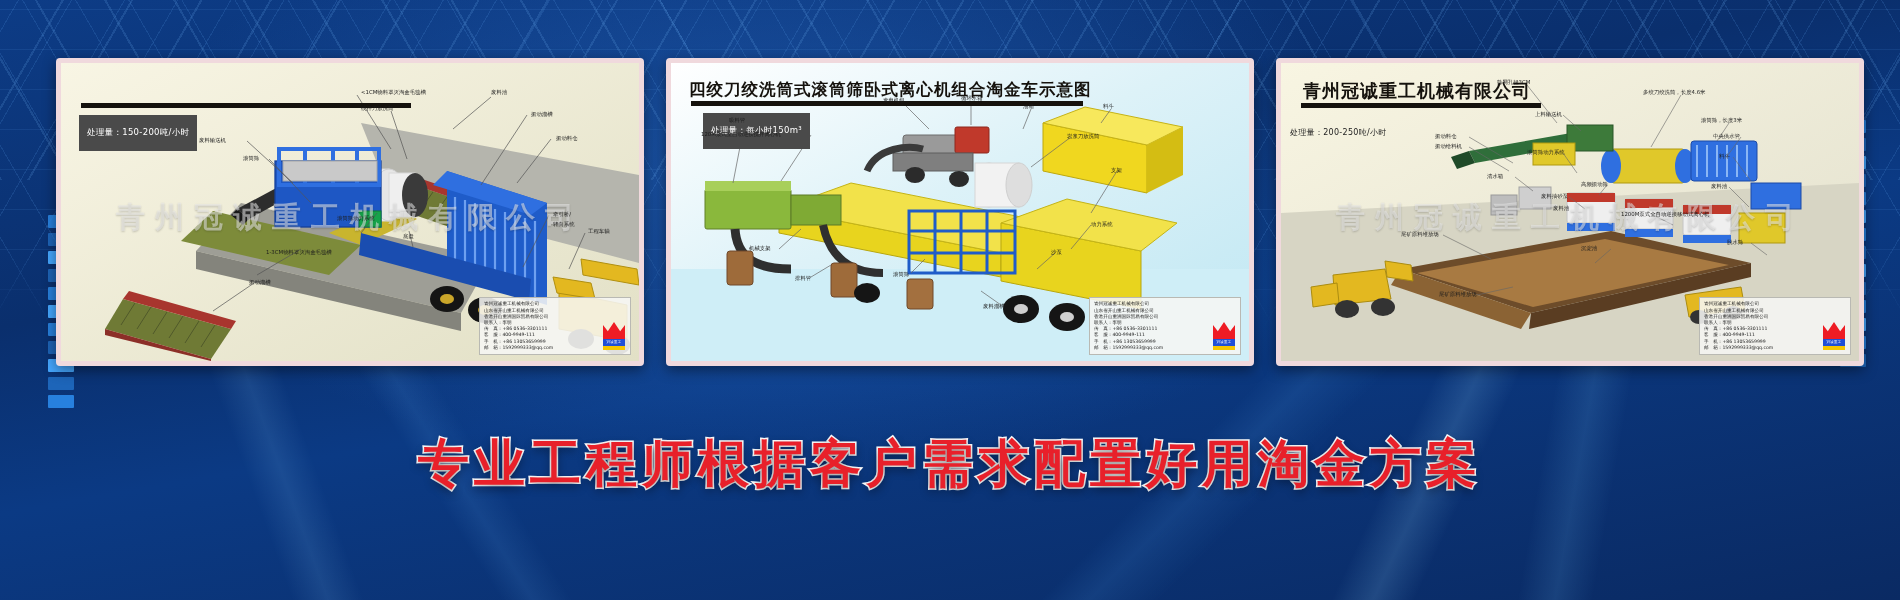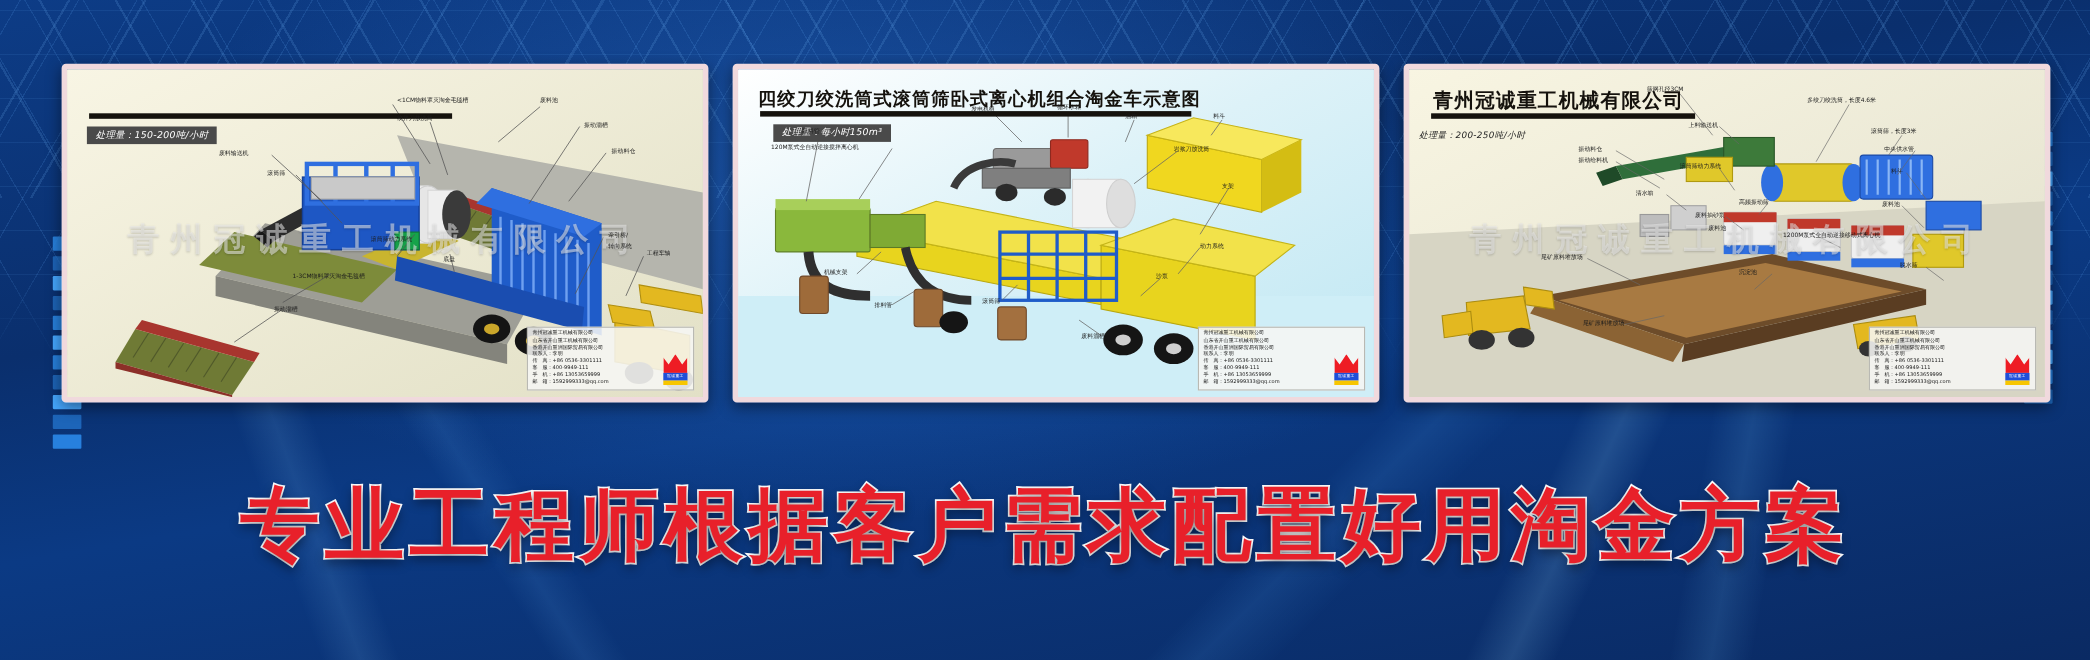--- a/index.html
+++ b/index.html
@@ -57,21 +57,21 @@
   .p3{width:578px;height:298px;background:linear-gradient(155deg,#f6f3df 0%,#eceade 40%,#e6e4d2 100%);}
 
   .ptitle{position:absolute;left:22px;top:16px;font-size:19px;font-weight:700;color:#15120d;letter-spacing:1px;
     font-family:"DejaVu Sans","Liberation Sans",sans-serif;white-space:nowrap;}
   .p2 .ptitle{font-size:16.5px;left:18px;}
   .p3 .ptitle{font-size:18px;}
   .tbar{position:absolute;left:20px;height:5px;background:#15120d;}
   .p1 .tbar{top:40px;width:330px;}
   .p2 .tbar{top:38px;width:392px;}
   .p3 .tbar{top:40px;width:240px;}
-  .cap{position:absolute;background:#4a4a4a;color:#fff;font-size:8.5px;padding:2px 8px;white-space:nowrap;letter-spacing:.3px;font-style:italic;}
+  .cap{position:absolute;background:#4a4a4a;color:#fff;font-size:8.5px;padding:12px 8px;white-space:nowrap;letter-spacing:.3px;}
   .p1 .cap{left:18px;top:52px;}
   .p2 .cap{left:32px;top:50px;}
   .p3 .cap{left:7px;top:52px;background:transparent;color:#222;padding-left:2px;font-size:8px;}
 
   
   .wm{position:absolute;left:50%;top:52%;transform:translate(-50%,-50%);font-size:29px;font-weight:700;
     color:rgba(235,235,235,.55);letter-spacing:10px;white-space:nowrap;pointer-events:none;
     text-shadow:0 1px 2px rgba(0,0,0,.18);}
   .p2 .wm{opacity:0;}
 
@@ -85,21 +85,21 @@
   .ctext div{font-size:4.6px;line-height:6.2px;color:#1a1a1a;white-space:nowrap;}
   .crown{width:24px;height:30px;position:relative;flex:0 0 24px;align-self:flex-end;}
   .crown .c1{position:absolute;left:1px;top:1px;width:22px;height:17px;background:#ee1c24;
     clip-path:polygon(0 100%,0 18%,22% 55%,50% 0,78% 55%,100% 18%,100% 100%);}
   .crown .c2{position:absolute;left:1px;top:18px;width:22px;height:7px;background:#1f4fd8;}
   .crown .c3{position:absolute;left:1px;top:25px;width:22px;height:4px;background:#f7c600;}
   .crown .ctxt{position:absolute;left:1px;top:18px;width:22px;height:7px;font-size:3.4px;color:#fff;text-align:center;line-height:7px;letter-spacing:.4px;}
 
   
   #headline{position:absolute;left:0;top:430px;width:1900px;text-align:center;
-    font-size:72px;font-weight:700;letter-spacing:5px;
+    font-size:51px;font-weight:700;letter-spacing:5px;
     color:#e8202a;
     -webkit-text-stroke:3px #ffffff;
     paint-order:stroke fill;
     text-shadow:0 4px 10px rgba(0,0,0,.45);
     font-family:"DejaVu Sans","Liberation Sans",sans-serif;
     white-space:nowrap;}
 </style>
 </head>
 <body>
 

